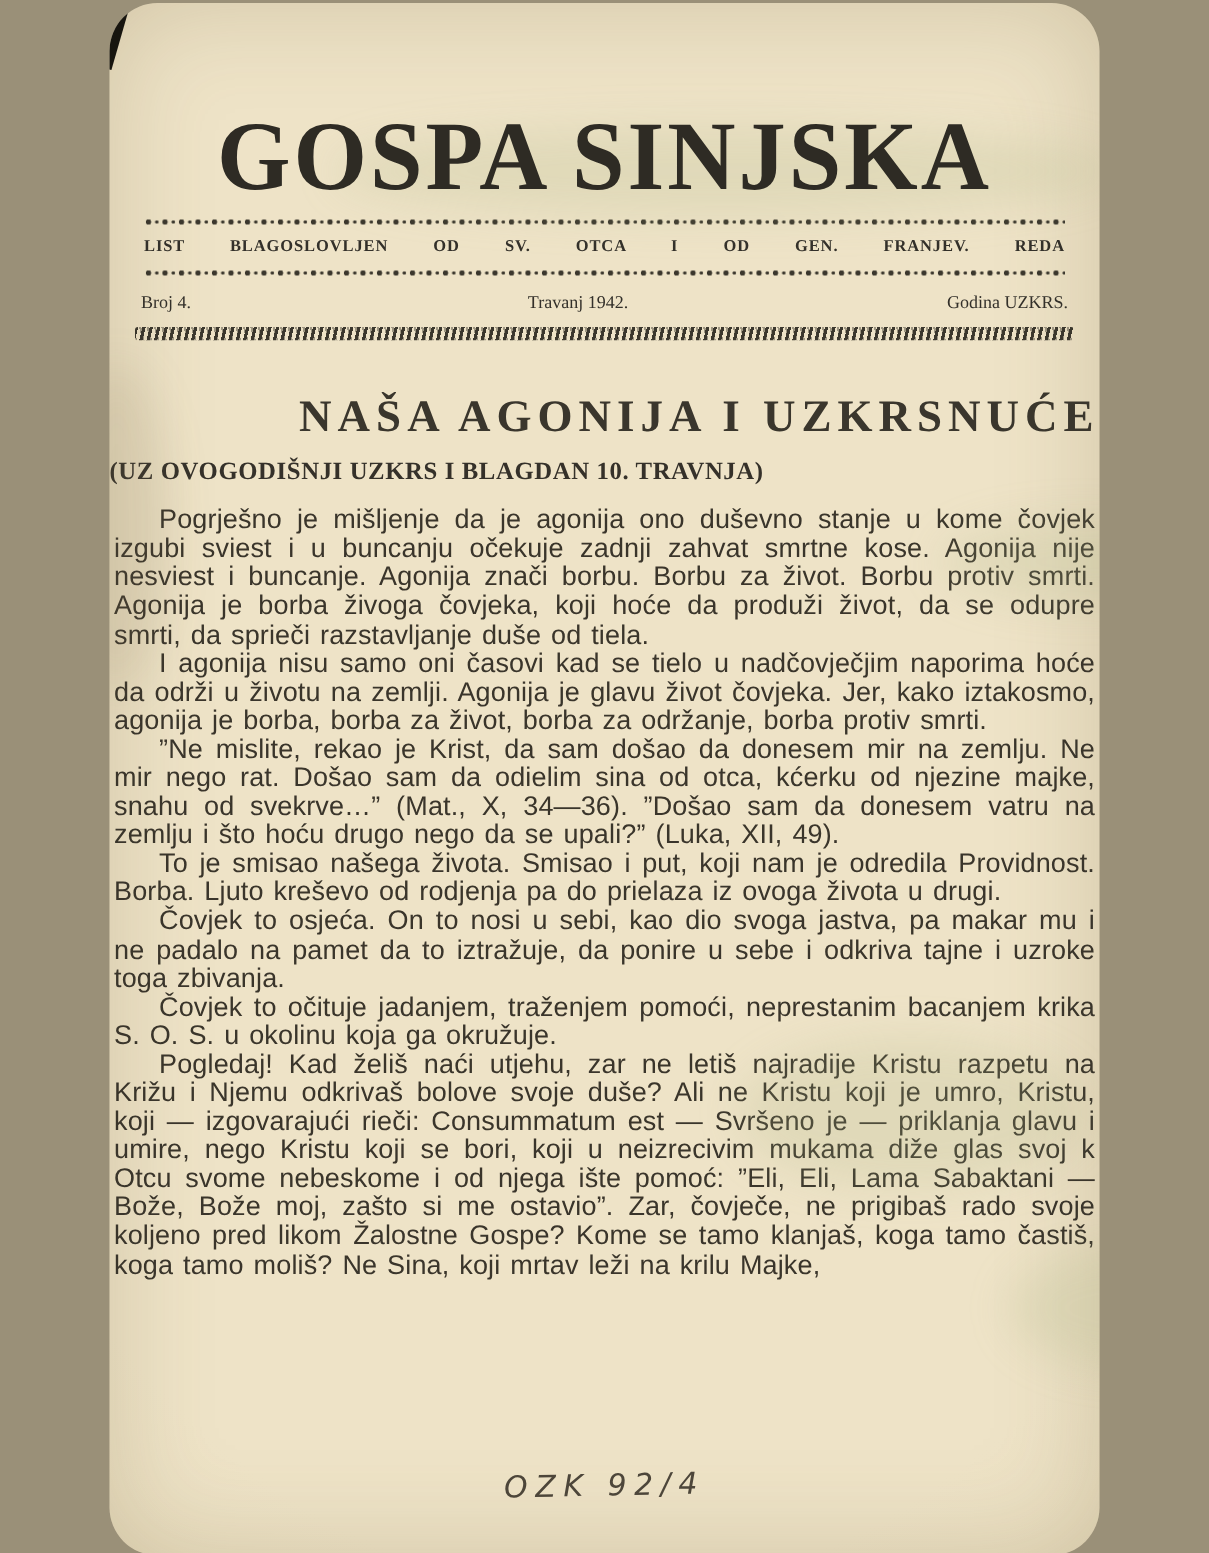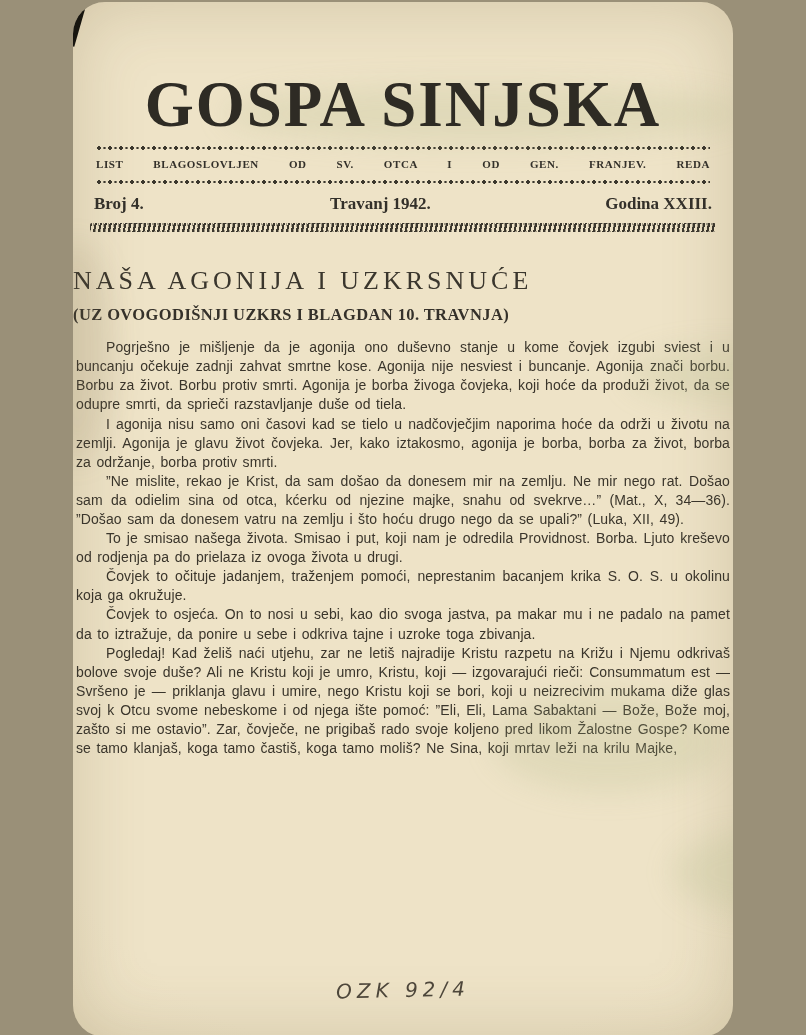--- a/index.html
+++ b/index.html
@@ -64,56 +64,56 @@
     text-align-last: justify;
     white-space: nowrap;
     color: #33302a;
   }
   .issue-row {
     width: 618px;
     margin: 9px auto 0 auto;
     display: flex;
     justify-content: space-between;
     align-items: flex-end;
-    font-size: 17px;
-    font-weight: 700;
+    font-size: 12px;
+    font-weight: 400;
     color: #33302a;
   }
   .issue-row .mid { transform: translateX(6px); }
   .rule-hatched {
     width: 626px;
     height: 9px;
     margin: 9px auto 0 auto;
     background-image:
       repeating-linear-gradient(104deg, #3b372d 0 2.1px, rgba(0,0,0,0) 2.1px 4.8px),
       repeating-linear-gradient(76deg, rgba(59,55,45,0.45) 0 1.4px, rgba(0,0,0,0) 1.4px 4.8px);
     border-radius: 2px;
   }
   
   .article-title {
     margin: 34px 0 0 0;
-    text-align: left;
-    font-size: 26px;
-    font-weight: 400;
+    text-align: right;
+    font-size: 30px;
+    font-weight: 700;
     letter-spacing: 4px;
     color: #3a362d;
   }
   .article-subtitle {
     margin: 9px 0 0 0;
     text-align: left;
     font-size: 16.5px;
     font-weight: 700;
     letter-spacing: 0.4px;
     color: #35312a;
   }
   .article-body {
     width: 654px;
     margin: 13px auto 0 auto;
     font-family: "Liberation Sans", sans-serif;
-    font-size: 14px;
+    font-size: 18px;
     line-height: 19.1px;
     text-align: justify;
     color: #3a352b;
     letter-spacing: 0.1px;
   }
   .body-par { margin: 0; text-indent: 30px; word-spacing: 1.5px; }
   
   .catalog-note {
     position: absolute;
     left: 0; right: 0;
@@ -140,34 +140,34 @@
   <div class="blob green" style="left:600px; top:830px; width:160px; height:80px;"></div>
 
   <header class="masthead">
     <h1 class="masthead-title">GOSPA SINJSKA</h1>
     <div class="rule-dotted"></div>
     <div class="blessing-line">LIST BLAGOSLOVLJEN OD SV. OTCA I OD GEN. FRANJEV. REDA</div>
     <div class="rule-dotted"></div>
     <div class="issue-row">
       <span>Broj 4.</span>
       <span class="mid">Travanj 1942.</span>
-      <span>Godina XXIII.</span>
+      <span>Godina UZKRS.</span>
     </div>
     <div class="rule-hatched"></div>
   </header>
 
   <article>
     <h2 class="article-title">NAŠA AGONIJA I UZKRSNUĆE</h2>
     <h3 class="article-subtitle">(UZ OVOGODIŠNJI UZKRS I BLAGDAN 10. TRAVNJA)</h3>
     <div class="article-body">
         <p class="body-par">Pogrješno je mišljenje da je agonija ono duševno stanje u kome čovjek izgubi sviest i u buncanju očekuje zadnji zahvat smrtne kose. Agonija nije nesviest i buncanje. Agonija znači borbu. Borbu za život. Borbu protiv smrti. Agonija je borba živoga čovjeka, koji hoće da produži život, da se odupre smrti, da sprieči razstavljanje duše od tiela.</p>
         <p class="body-par">I agonija nisu samo oni časovi kad se tielo u nadčovječjim naporima hoće da održi u životu na zemlji. Agonija je glavu život čovjeka. Jer, kako iztakosmo, agonija je borba, borba za život, borba za održanje, borba protiv smrti.</p>
         <p class="body-par">”Ne mislite, rekao je Krist, da sam došao da donesem mir na zemlju. Ne mir nego rat. Došao sam da odielim sina od otca, kćerku od njezine majke, snahu od svekrve…” (Mat., X, 34—36). ”Došao sam da donesem vatru na zemlju i što hoću drugo nego da se upali?” (Luka, XII, 49).</p>
         <p class="body-par">To je smisao našega života. Smisao i put, koji nam je odredila Providnost. Borba. Ljuto kreševo od rodjenja pa do prielaza iz ovoga života u drugi.</p>
+        <p class="body-par">Čovjek to osjeća. On to nosi u sebi, kao dio svoga jastva, pa makar mu i ne padalo na pamet da to iztražuje, da ponire u sebe i odkriva tajne i uzroke toga zbivanja.</p>
         <p class="body-par">Čovjek to očituje jadanjem, traženjem pomoći, neprestanim bacanjem krika S. O. S. u okolinu koja ga okružuje.</p>
-        <p class="body-par">Čovjek to osjeća. On to nosi u sebi, kao dio svoga jastva, pa makar mu i ne padalo na pamet da to iztražuje, da ponire u sebe i odkriva tajne i uzroke toga zbivanja.</p>
         <p class="body-par">Pogledaj! Kad želiš naći utjehu, zar ne letiš najradije Kristu razpetu na Križu i Njemu odkrivaš bolove svoje duše? Ali ne Kristu koji je umro, Kristu, koji — izgovarajući rieči: Consummatum est — Svršeno je — priklanja glavu i umire, nego Kristu koji se bori, koji u neizrecivim mukama diže glas svoj k Otcu svome nebeskome i od njega ište pomoć: ”Eli, Eli, Lama Sabaktani — Bože, Bože moj, zašto si me ostavio”. Zar, čovječe, ne prigibaš rado svoje koljeno pred likom Žalostne Gospe? Kome se tamo klanjaš, koga tamo častiš, koga tamo moliš? Ne Sina, koji mrtav leži na krilu Majke,</p>
       </div>
   </article>
 
   <div class="catalog-note">OZK 92/4</div>
 
 </div>
 
 </body></html>

